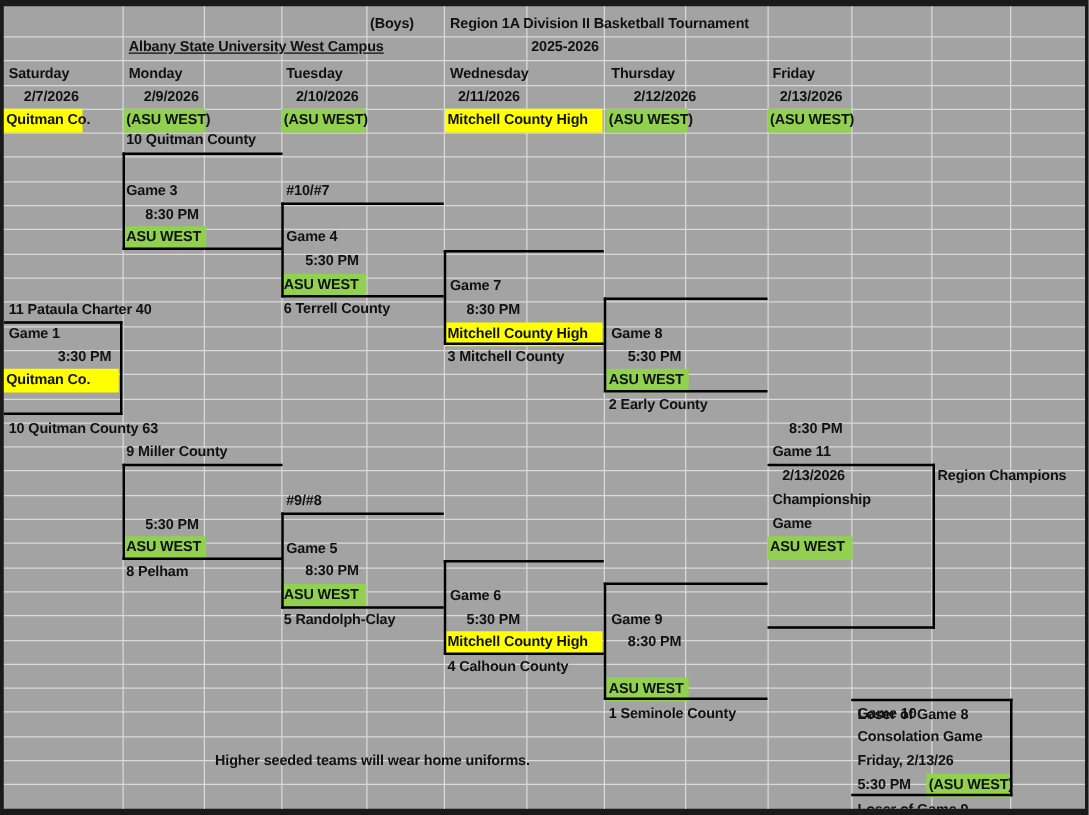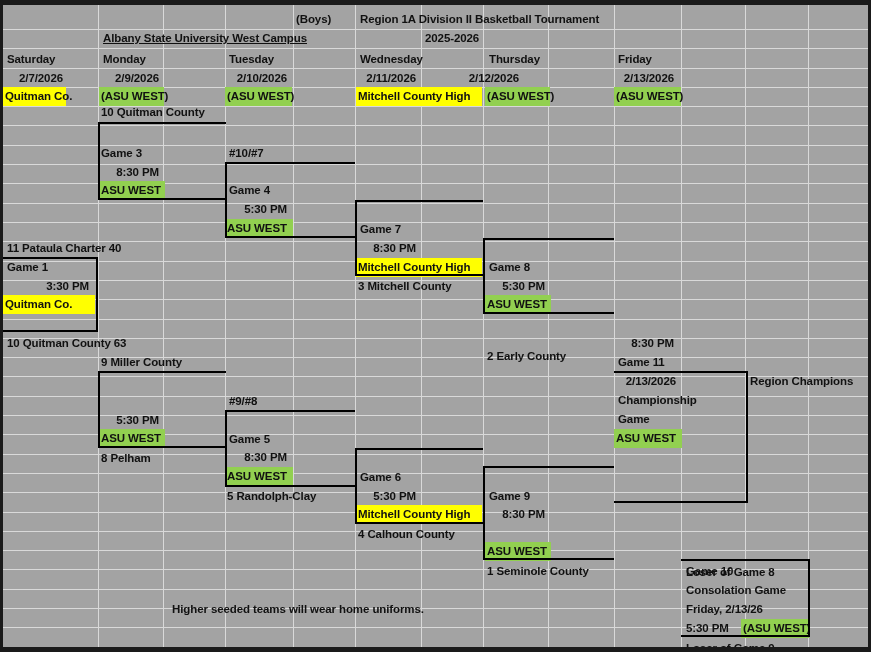--- a/index.html
+++ b/index.html
@@ -104,21 +104,21 @@
   <div class="cell" style="left:98px;top:45px;width:92px;">Monday</div>
   <div class="cell" style="left:224px;top:45px;width:92px;">Tuesday</div>
   <div class="cell" style="left:355px;top:45px;width:92px;">Wednesday</div>
   <div class="cell" style="left:484px;top:45px;width:92px;">Thursday</div>
   <div class="cell" style="left:613px;top:45px;width:92px;">Friday</div>
 
   <div class="cell right" style="left:0px;top:64px;width:66px;">2/7/2026</div>
   <div class="cell right" style="left:96px;top:64px;width:66px;">2/9/2026</div>
   <div class="cell right" style="left:222px;top:64px;width:68px;">2/10/2026</div>
   <div class="cell right" style="left:353px;top:64px;width:66px;">2/11/2026</div>
-  <div class="cell right" style="left:456px;top:64px;width:66px;">2/12/2026</div>
+  <div class="cell right" style="left:494px;top:64px;width:66px;">2/12/2026</div>
   <div class="cell right" style="left:611px;top:64px;width:66px;">2/13/2026</div>
 
   <div class="cell yellow" style="left:0px;top:82px;width:63px;">Quitman Co.</div>
   <div class="cell green" style="left:96px;top:82px;width:65px;">(ASU WEST)</div>
   <div class="cell green" style="left:222px;top:82px;width:67px;">(ASU WEST)</div>
   <div class="cell yellow" style="left:353px;top:82px;width:126px;">Mitchell County High</div>
   <div class="cell green" style="left:482px;top:82px;width:65px;">(ASU WEST)</div>
   <div class="cell green" style="left:611px;top:82px;width:67px;">(ASU WEST)</div>
 
   <div class="cell" style="left:96px;top:98px;width:130px;">10 Quitman County</div>
@@ -127,38 +127,39 @@
   <div class="cell green" style="left:96px;top:176px;width:66px;">ASU WEST</div>
 
   <div class="bl bv" style="left:95px;top:117px;height:78px;"></div>
   <div class="bl bh" style="left:95px;top:117px;width:128px;"></div>
   <div class="bl bh" style="left:95px;top:193px;width:128px;"></div>
 
   <div class="cell" style="left:224px;top:139px;width:80px;">#10/#7</div>
   <div class="cell" style="left:224px;top:176px;width:80px;">Game 4</div>
   <div class="cell right" style="left:222px;top:195px;width:68px;">5:30 PM</div>
   <div class="cell green" style="left:222px;top:214px;width:68px;">ASU WEST</div>
+  <div class="cell" style="left:222px;top:233px;width:140px;">6 Terrell County</div>
 
   <div class="bl bv" style="left:222px;top:157px;height:76px;"></div>
   <div class="bl bh" style="left:222px;top:157px;width:130px;"></div>
   <div class="bl bh" style="left:222px;top:231px;width:130px;"></div>
 
   <div class="cell" style="left:355px;top:215px;width:80px;">Game 7</div>
   <div class="cell right" style="left:353px;top:234px;width:66px;">8:30 PM</div>
   <div class="cell yellow" style="left:353px;top:253px;width:126px;">Mitchell County High</div>
   <div class="cell" style="left:353px;top:272px;width:140px;">3 Mitchell County</div>
 
   <div class="bl bv" style="left:352px;top:195px;height:75px;"></div>
   <div class="bl bh" style="left:352px;top:195px;width:128px;"></div>
   <div class="bl bh" style="left:352px;top:269px;width:128px;"></div>
 
   <div class="cell" style="left:484px;top:253px;width:80px;">Game 8</div>
   <div class="cell right" style="left:482px;top:272px;width:66px;">5:30 PM</div>
   <div class="cell green" style="left:482px;top:290px;width:66px;">ASU WEST</div>
-  <div class="cell" style="left:482px;top:310px;width:140px;margin-top:32px;">2 Early County</div>
+  <div class="cell" style="left:482px;top:310px;width:140px;">2 Early County</div>
 
   <div class="bl bv" style="left:480px;top:233px;height:75px;"></div>
   <div class="bl bh" style="left:480px;top:233px;width:131px;"></div>
   <div class="bl bh" style="left:480px;top:307px;width:131px;"></div>
 
   <div class="cell" style="left:2px;top:234px;width:140px;">11 Pataula Charter 40</div>
   <div class="cell" style="left:2px;top:253px;width:80px;">Game 1</div>
   <div class="cell right" style="left:0px;top:272px;width:92px;">3:30 PM</div>
   <div class="cell yellow" style="left:0px;top:290px;width:92px;">Quitman Co.</div>
   <div class="cell" style="left:2px;top:329px;width:150px;">10 Quitman County 63</div>

